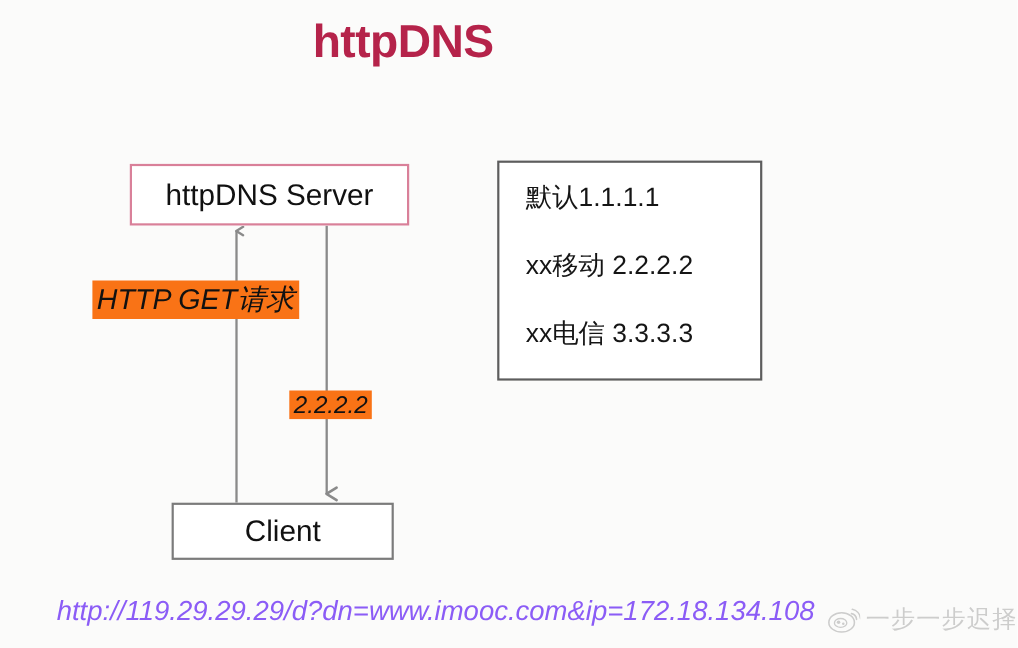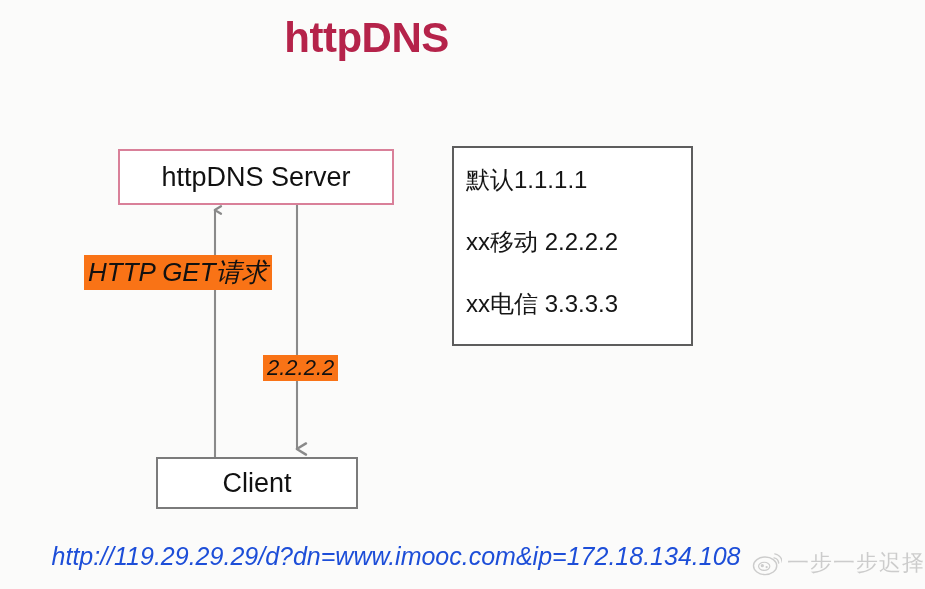--- a/index.html
+++ b/index.html
@@ -44,21 +44,21 @@
     justify-content: center;
     color: #111111;
     font-size: 27px;
     font-family: "Liberation Sans", "DejaVu Sans", sans-serif;
     white-space: nowrap;
   }
 
   #server-box {
     left: 118px;
     top: 149px;
-    width: 276px;
+    width: 254px;
     height: 56px;
     border: 2px solid #d98099;
   }
 
   #client-box {
     left: 156px;
     top: 457px;
     width: 202px;
     height: 52px;
     border: 2px solid #7b7b7b;
@@ -66,21 +66,21 @@
 
   
   #table-box {
     position: absolute;
     left: 452px;
     top: 146px;
     width: 241px;
     height: 200px;
     border: 2px solid #5d5d5d;
     background: #ffffff;
-    padding: 20px 0 0 12px;
+    padding: 20px 0 0 24px;
   }
   .table-row {
     font-size: 24px;
     color: #151515;
     line-height: 1;
     margin-bottom: 38px;
     white-space: nowrap;
     font-family: "Liberation Sans", "DejaVu Sans", sans-serif;
   }
   .table-row:last-child { margin-bottom: 10px; }
@@ -118,21 +118,21 @@
 
   
   #footer-url {
     position: absolute;
     left: 0;
     top: 542px;
     width: 792px;
     text-align: center;
     font-size: 25px;
     font-style: italic;
-    color: #1d4ed8;
+    color: #8b5cf6;
     white-space: nowrap;
     font-family: "Liberation Sans", "DejaVu Sans", sans-serif;
   }
 
   
   #watermark {
     position: absolute;
     left: 752px;
     top: 548px;
     display: flex;

